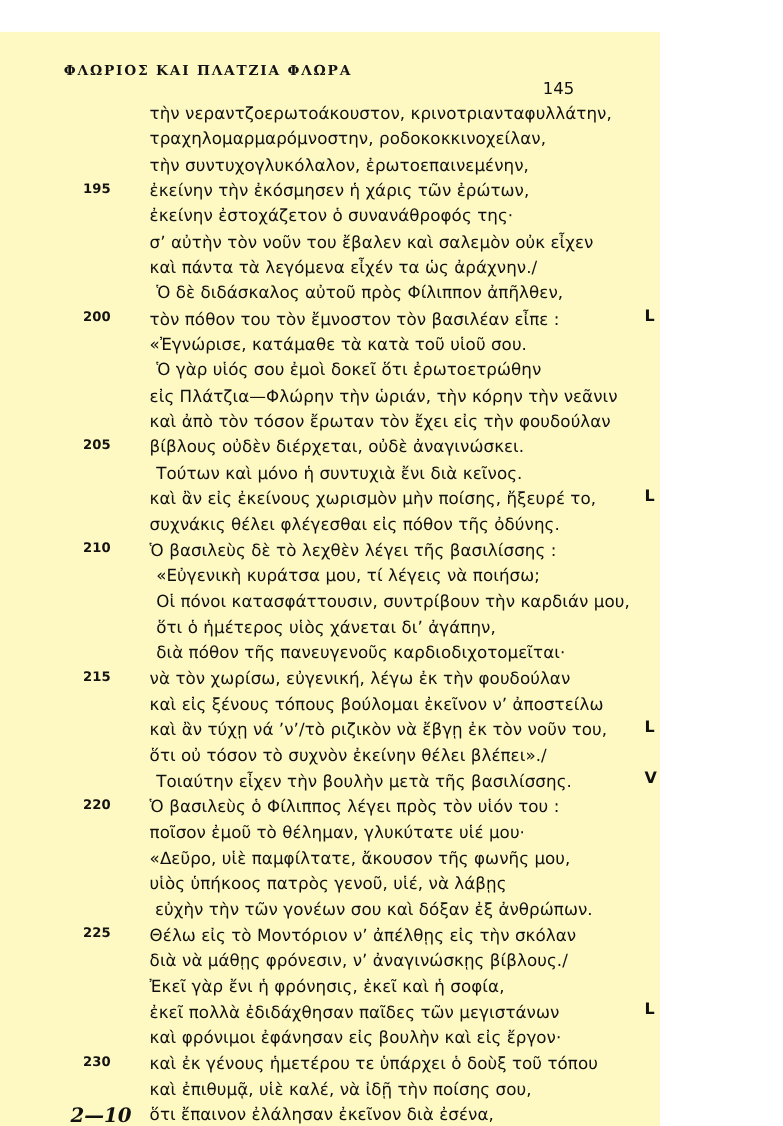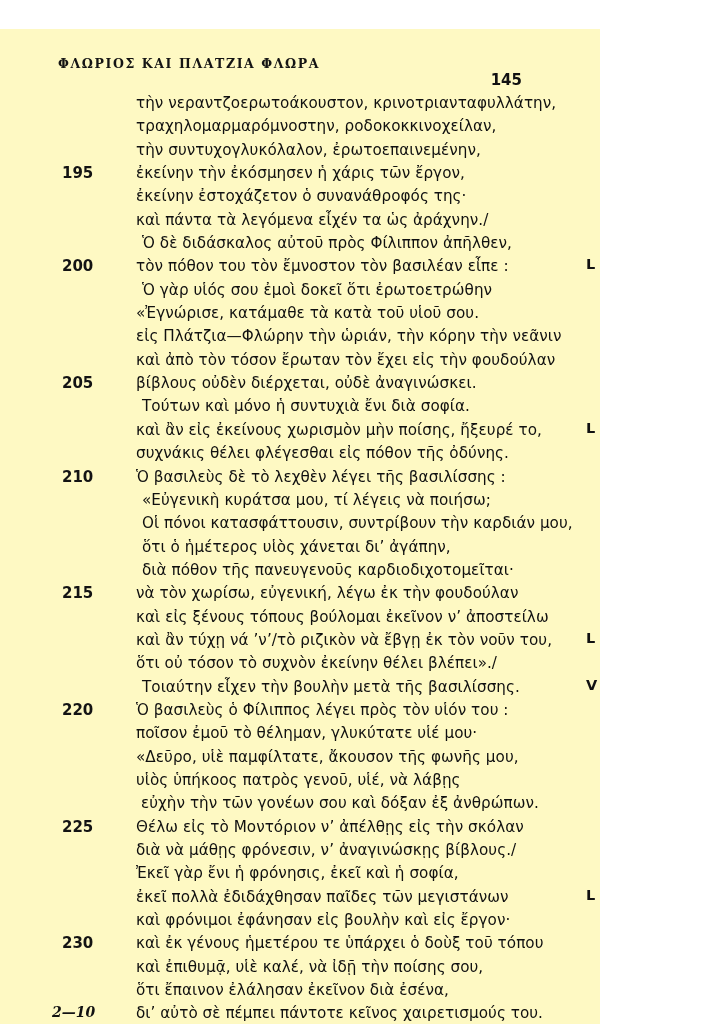--- a/index.html
+++ b/index.html
@@ -30,21 +30,21 @@
     font-size: 12.5px;
     letter-spacing: 1.6px;
     color: #141414;
     white-space: nowrap;
   }
   .folio {
     position: absolute;
     right: 78px;
     top: 42px;
     font-family: "DejaVu Sans", sans-serif;
-    font-weight: bold;
+    font-weight: normal;
     font-size: 15px;
     color: #111111;
   }
 
   
   .verse-block {
     position: absolute;
     left: 0;
     top: 63px;
     width: 712px;
@@ -52,24 +52,24 @@
   .verse-row {
     position: relative;
     height: 23.35px;
     width: 712px;
   }
   .lineno {
     position: absolute;
     left: 62px;
     top: 2px;
     width: 52px;
-    text-align: left;
-    font-family: "DejaVu Sans", sans-serif;
-    font-weight: bold;
-    font-size: 15px;
+    text-align: center;
+    font-family: "DejaVu Sans", sans-serif;
+    font-weight: bold;
+    font-size: 12px;
     color: #131313;
   }
   .verse-text {
     position: absolute;
     left: 136px;
     top: 0px;
     font-family: "DejaVu Sans", sans-serif;
     font-size: 15.2px;
     line-height: 23.35px;
     color: #101010;
@@ -86,26 +86,26 @@
     font-family: "DejaVu Sans", sans-serif;
     font-weight: bold;
     font-size: 14.5px;
     color: #111111;
     white-space: nowrap;
   }
 
   
   .sig-mark {
     position: absolute;
-    left: 52px;
+    left: 64px;
     top: 975px;
     font-family: "DejaVu Serif", serif;
     font-style: italic;
     font-weight: bold;
-    font-size: 14px;
+    font-size: 18px;
     color: #121212;
   }
 </style>
 </head>
 <body>
 
 <div class="page">
 
   <div class="runhead">ΦΛΩΡΙΟΣ ΚΑΙ ΠΛΑΤΖΙΑ ΦΛΩΡΑ</div>
 
@@ -119,62 +119,66 @@
       <div class="verse-row">
         <div class="lineno"></div>
         <div class="verse-text">τραχηλομαρμαρόμνοστην, ροδοκοκκινοχείλαν,</div>
       </div>
       <div class="verse-row">
         <div class="lineno"></div>
         <div class="verse-text">τὴν συντυχογλυκόλαλον, ἐρωτοεπαινεμένην,</div>
       </div>
       <div class="verse-row">
         <div class="lineno">195</div>
-        <div class="verse-text">ἐκείνην τὴν ἐκόσμησεν ἡ χάρις τῶν ἔργον,</div>
+        <div class="verse-text">ἐκείνην τὴν ἐκόσμησεν ἡ χάρις τῶν ἐρώτων,</div>
       </div>
       <div class="verse-row">
         <div class="lineno"></div>
         <div class="verse-text">ἐκείνην ἐστοχάζετον ὁ συνανάθροφός της·</div>
+      </div>
+      <div class="verse-row">
+        <div class="lineno"></div>
+        <div class="verse-text">σ’ αὐτὴν τὸν νοῦν του ἔβαλεν καὶ σαλεμὸν οὐκ εἶχεν</div>
       </div>
       <div class="verse-row">
         <div class="lineno"></div>
         <div class="verse-text">καὶ πάντα τὰ λεγόμενα εἶχέν τα ὡς ἀράχνην./</div>
       </div>
       <div class="verse-row">
         <div class="lineno"></div>
         <div class="verse-text ind1">Ὁ δὲ διδάσκαλος αὐτοῦ πρὸς Φίλιππον ἀπῆλθεν,</div>
       </div>
       <div class="verse-row">
         <div class="lineno">200</div>
         <div class="verse-text">τὸν πόθον του τὸν ἔμνοστον τὸν βασιλέαν εἶπε :</div>
         <div class="siglum">L 86v</div>
       </div>
       <div class="verse-row">
         <div class="lineno"></div>
+        <div class="verse-text">«Ἐγνώρισε, κατάμαθε τὰ κατὰ τοῦ υἱοῦ σου.</div>
+      </div>
+      <div class="verse-row">
+        <div class="lineno"></div>
         <div class="verse-text ind1">Ὁ γὰρ υἱός σου ἐμοὶ δοκεῖ ὅτι ἐρωτοετρώθην</div>
-      </div>
-      <div class="verse-row">
-        <div class="lineno"></div>
-        <div class="verse-text">«Ἐγνώρισε, κατάμαθε τὰ κατὰ τοῦ υἱοῦ σου.</div>
       </div>
       <div class="verse-row">
         <div class="lineno"></div>
         <div class="verse-text">εἰς Πλάτζια—Φλώρην τὴν ὡριάν, τὴν κόρην τὴν νεᾶνιν</div>
       </div>
       <div class="verse-row">
         <div class="lineno"></div>
         <div class="verse-text">καὶ ἀπὸ τὸν τόσον ἔρωταν τὸν ἔχει εἰς τὴν φουδούλαν</div>
       </div>
       <div class="verse-row">
         <div class="lineno">205</div>
         <div class="verse-text">βίβλους οὐδὲν διέρχεται, οὐδὲ ἀναγινώσκει.</div>
       </div>
       <div class="verse-row">
         <div class="lineno"></div>
-        <div class="verse-text ind1">Τούτων καὶ μόνο ἡ συντυχιὰ ἔνι διὰ σοφία.</div>
+        <div class="verse-text ind1">Τούτων καὶ μόνο ἡ συντυχιὰ ἔνι διὰ κεῖνος.</div>
       </div>
       <div class="verse-row">
         <div class="lineno"></div>
         <div class="verse-text">καὶ ἂν εἰς ἐκείνους χωρισμὸν μὴν ποίσης, ἤξευρέ το,</div>
         <div class="siglum">L 87r</div>
       </div>
       <div class="verse-row">
         <div class="lineno"></div>
         <div class="verse-text">συχνάκις θέλει φλέγεσθαι εἰς πόθον τῆς ὀδύνης.</div>
       </div>

